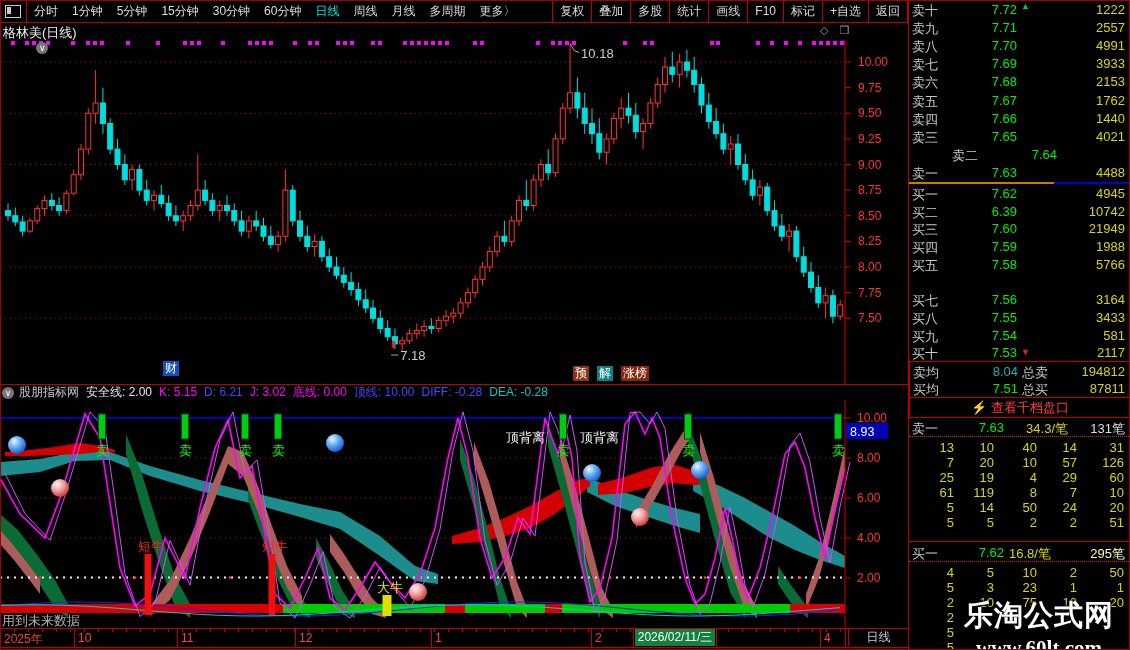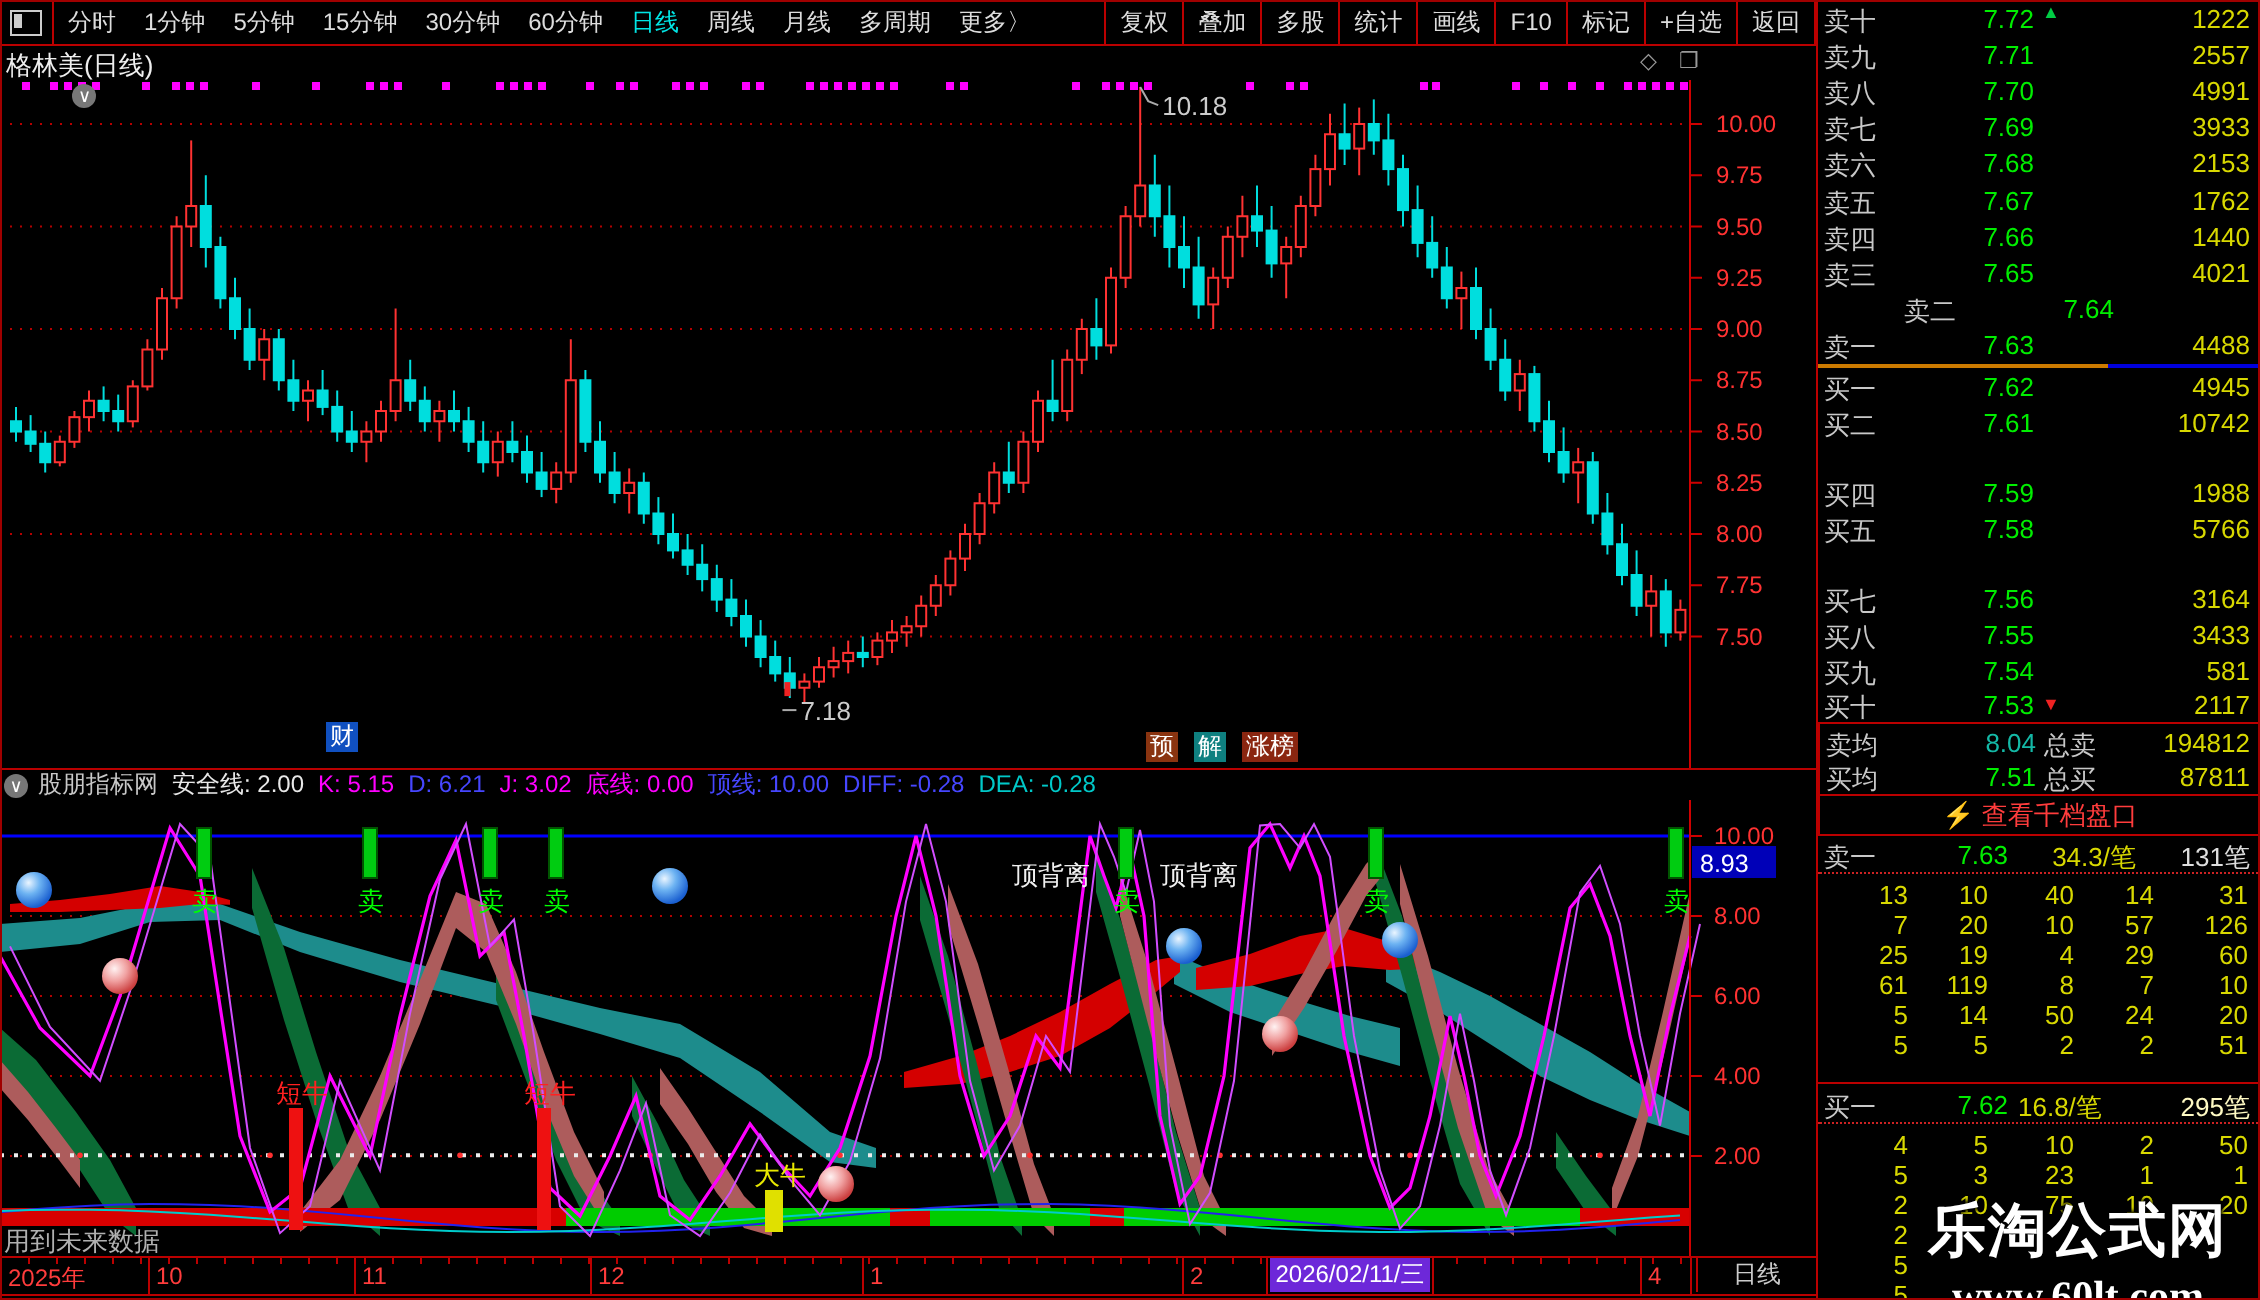--- a/index.html
+++ b/index.html
@@ -30,21 +30,21 @@
   #ind-header .seg{margin-right:7px;}
   
   .badge{position:absolute;font-size:12px;line-height:15px;padding:0 2px;color:#fff;z-index:6;}
   
   #timeline{left:0;top:628px;width:908px;height:18px;border-top:1px solid #bb0000;
             border-bottom:1px solid #bb0000;background:#000;z-index:5;}
   #timeline .tick-strip{position:absolute;left:0;top:0;width:845px;height:3px;
       background:repeating-linear-gradient(90deg,#bb0000 0 1px,transparent 1px 14px);}
   .tl-label{position:absolute;top:2px;font-size:12px;color:#ff3c3c;white-space:nowrap;}
   .tl-sep{position:absolute;top:0;width:1px;height:18px;background:#bb0000;}
-  #tl-highlight{position:absolute;top:0;height:17px;background:#6d28d9;color:#fff;
+  #tl-highlight{position:absolute;top:0;height:17px;background:#15803d;color:#fff;
                 font-size:12px;line-height:17px;text-align:center;}
   #period-box{position:absolute;left:848px;top:0;width:59px;height:17px;border-left:1px solid #bb0000;
               color:#ccc;font-size:12px;line-height:17px;text-align:center;}
   #future-note{left:2px;top:612px;font-size:13px;color:#b0b0b0;z-index:6;}
   
   #orderbook{left:908px;top:0;width:222px;height:650px;border-left:1px solid #bb0000;background:#000;z-index:5;}
   .ob-row{position:absolute;left:0;width:222px;height:18px;font-size:13px;}
   .ob-row .lb{position:absolute;left:3px;top:1px;color:#c8c8c8;}
   .ob-row .pr{position:absolute;left:40px;top:1px;width:68px;text-align:right;color:#00ee00;}
   .ob-row .vol{position:absolute;left:110px;top:1px;width:106px;text-align:right;color:#d8d800;}
@@ -621,22 +621,27 @@
     </div>
     <div class="abs" style="left: 0px; top: 182px; width: 145px; height: 2px; background: rgb(204, 122, 0);"></div>
     <div class="abs" style="left: 145px; top: 182px; width: 77px; height: 2px; background: rgb(0, 0, 221);"></div>
     <div class="ob-row" style="top: 185px;">
       <span class="lb">买一</span>
       <span class="pr">7.62</span>
       <span class="vol">4945</span>
     </div>
     <div class="ob-row" style="top: 202.7px;">
       <span class="lb">买二</span>
-      <span class="pr">7.61</span>
+      <span class="pr">6.39</span>
       <span class="vol">10742</span>
+    </div>
+    <div class="ob-row" style="top: 220.4px;">
+      <span class="lb">买三</span>
+      <span class="pr">7.60</span>
+      <span class="vol">21949</span>
     </div>
     <div class="ob-row" style="top: 238.1px;">
       <span class="lb">买四</span>
       <span class="pr">7.59</span>
       <span class="vol">1988</span>
     </div>
     <div class="ob-row" style="top: 255.8px;">
       <span class="lb">买五</span>
       <span class="pr">7.58</span>
       <span class="vol">5766</span>

